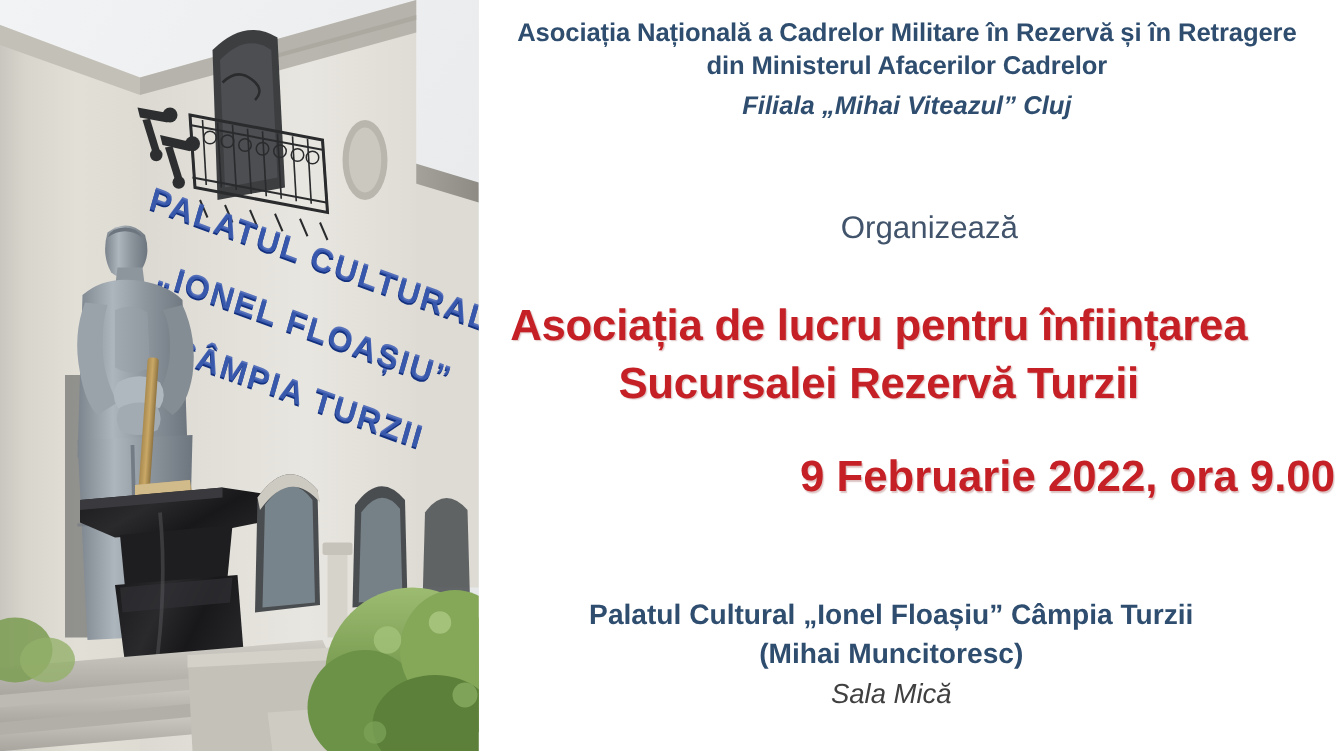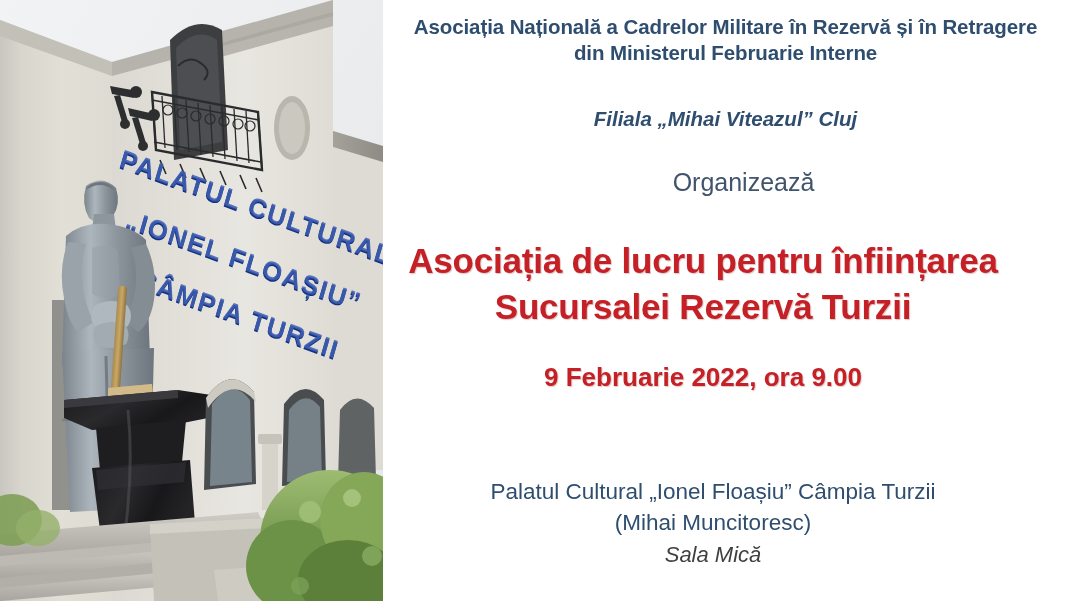--- a/index.html
+++ b/index.html
@@ -52,21 +52,20 @@
     font-weight: bold;
     line-height: 26px;
     letter-spacing: -0.1px;
   }
   .org-branch {
     font-size: 20.5px;
     font-weight: bold;
     font-style: italic;
     line-height: 30px;
     padding-top: 4px;
-    margin-top: 34px;
   }
 
   .organizeaza {
     position: absolute;
     left: 0;
     top: 168px;
     width: 685px;
     text-align: center;
     font-size: 25px;
     font-weight: normal;
@@ -88,38 +87,38 @@
     line-height: 46px;
     letter-spacing: -0.2px;
     text-shadow: 1px 1px 1px rgba(120,20,20,0.25);
   }
 
   .date-line {
     position: absolute;
     left: -45px;
     top: 362px;
     width: 730px;
-    text-align: center;
-    font-size: 26px;
+    text-align: right;
+    font-size: 35px;
     font-weight: bold;
     color: #c42026;
     text-shadow: 1px 1px 1px rgba(120,20,20,0.25);
   }
 
   .venue {
     position: absolute;
     left: -25px;
     top: 476px;
     width: 710px;
     text-align: center;
     color: #2f4e6f;
   }
   .venue-line {
     font-size: 22.5px;
-    font-weight: normal;
+    font-weight: bold;
     line-height: 31px;
     text-align: center;
   }
   .venue-room {
     font-size: 22px;
     font-weight: normal;
     font-style: italic;
     line-height: 33px;
     color: #404040;
   }
@@ -335,21 +334,21 @@
         <ellipse cx="12" cy="520" rx="30" ry="26" fill="#7f9f58" opacity="0.9"></ellipse>
         <ellipse cx="38" cy="528" rx="22" ry="18" fill="#94b06a" opacity="0.8"></ellipse>
       </g>
     </svg>
   </div>
 
   <div class="content">
 
     <div class="org-header">
       <div class="org-line">Asociația Națională a Cadrelor Militare în Rezervă și în Retragere</div>
-      <div class="org-line">din Ministerul Februarie Interne</div>
+      <div class="org-line">din Ministerul Afacerilor Cadrelor</div>
       <div class="org-branch">Filiala „Mihai Viteazul” Cluj</div>
     </div>
 
     <div class="organizeaza">Organizează</div>
 
     <div class="main-title">
       <div class="title-line">Asociația de lucru pentru înființarea</div>
       <div class="title-line">Sucursalei Rezervă Turzii</div>
     </div>
 

